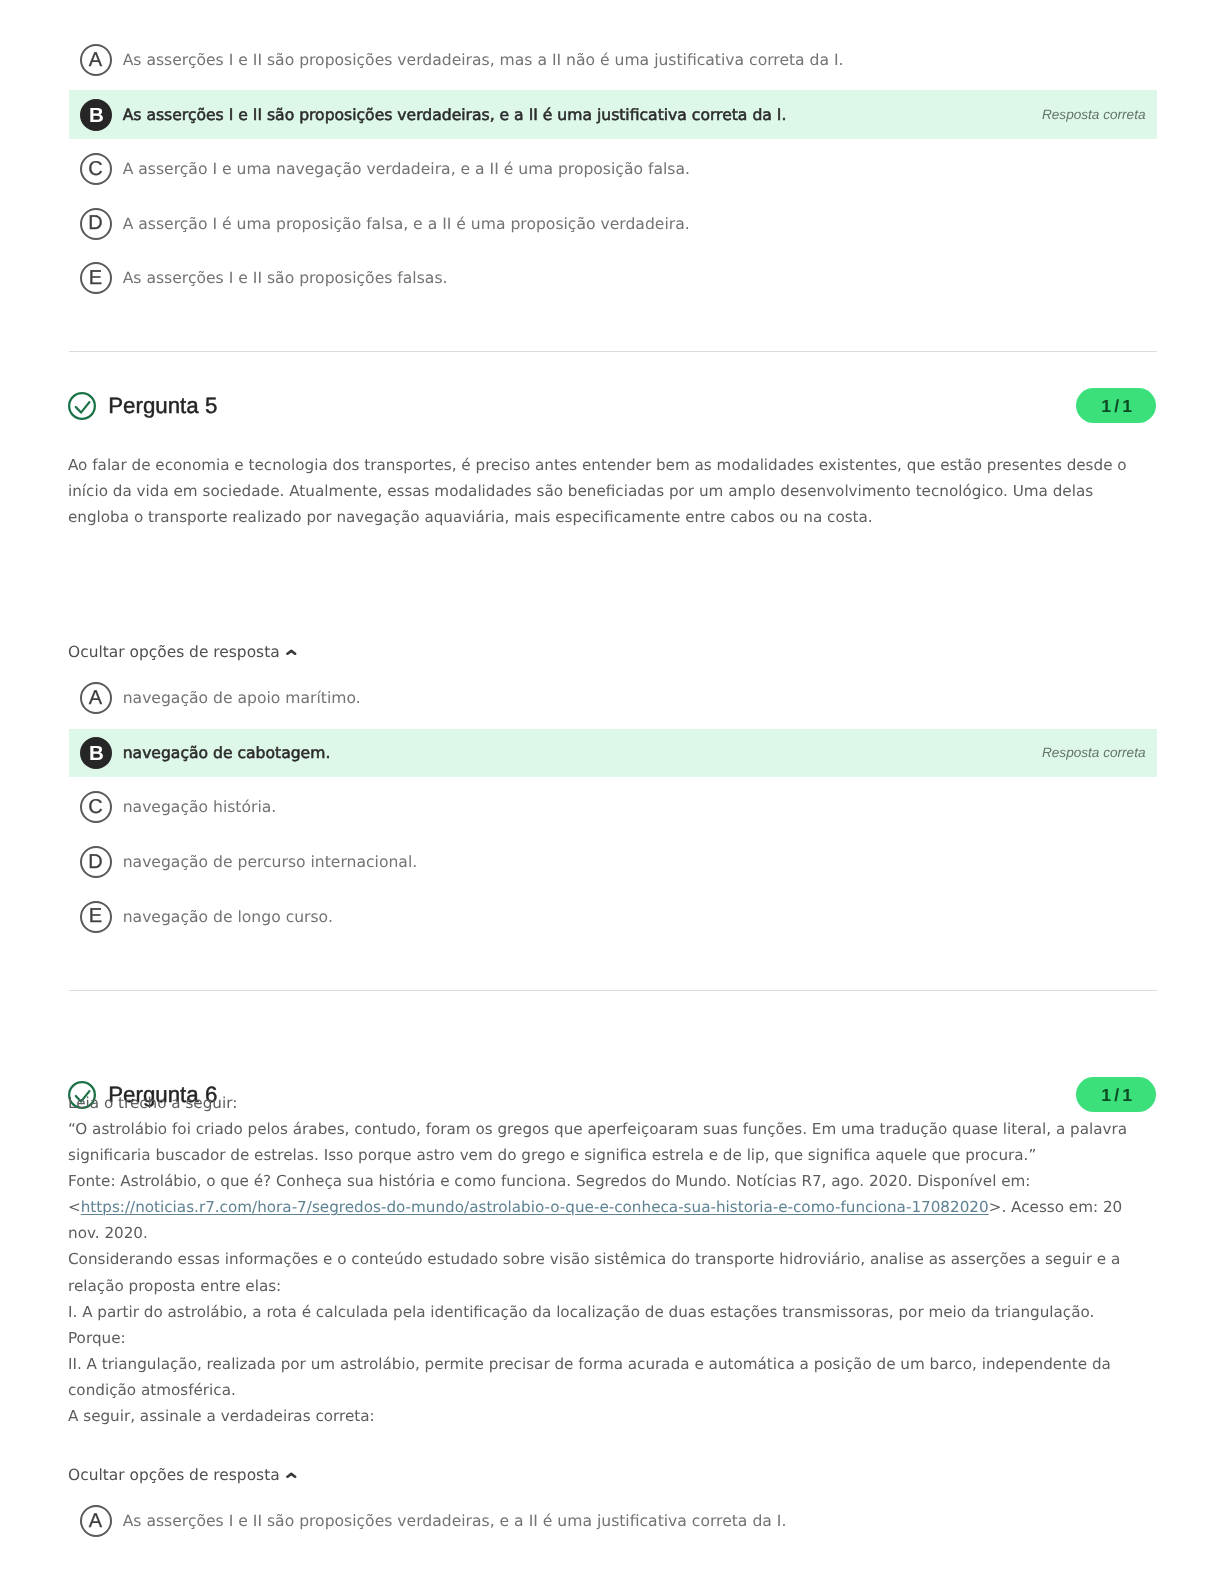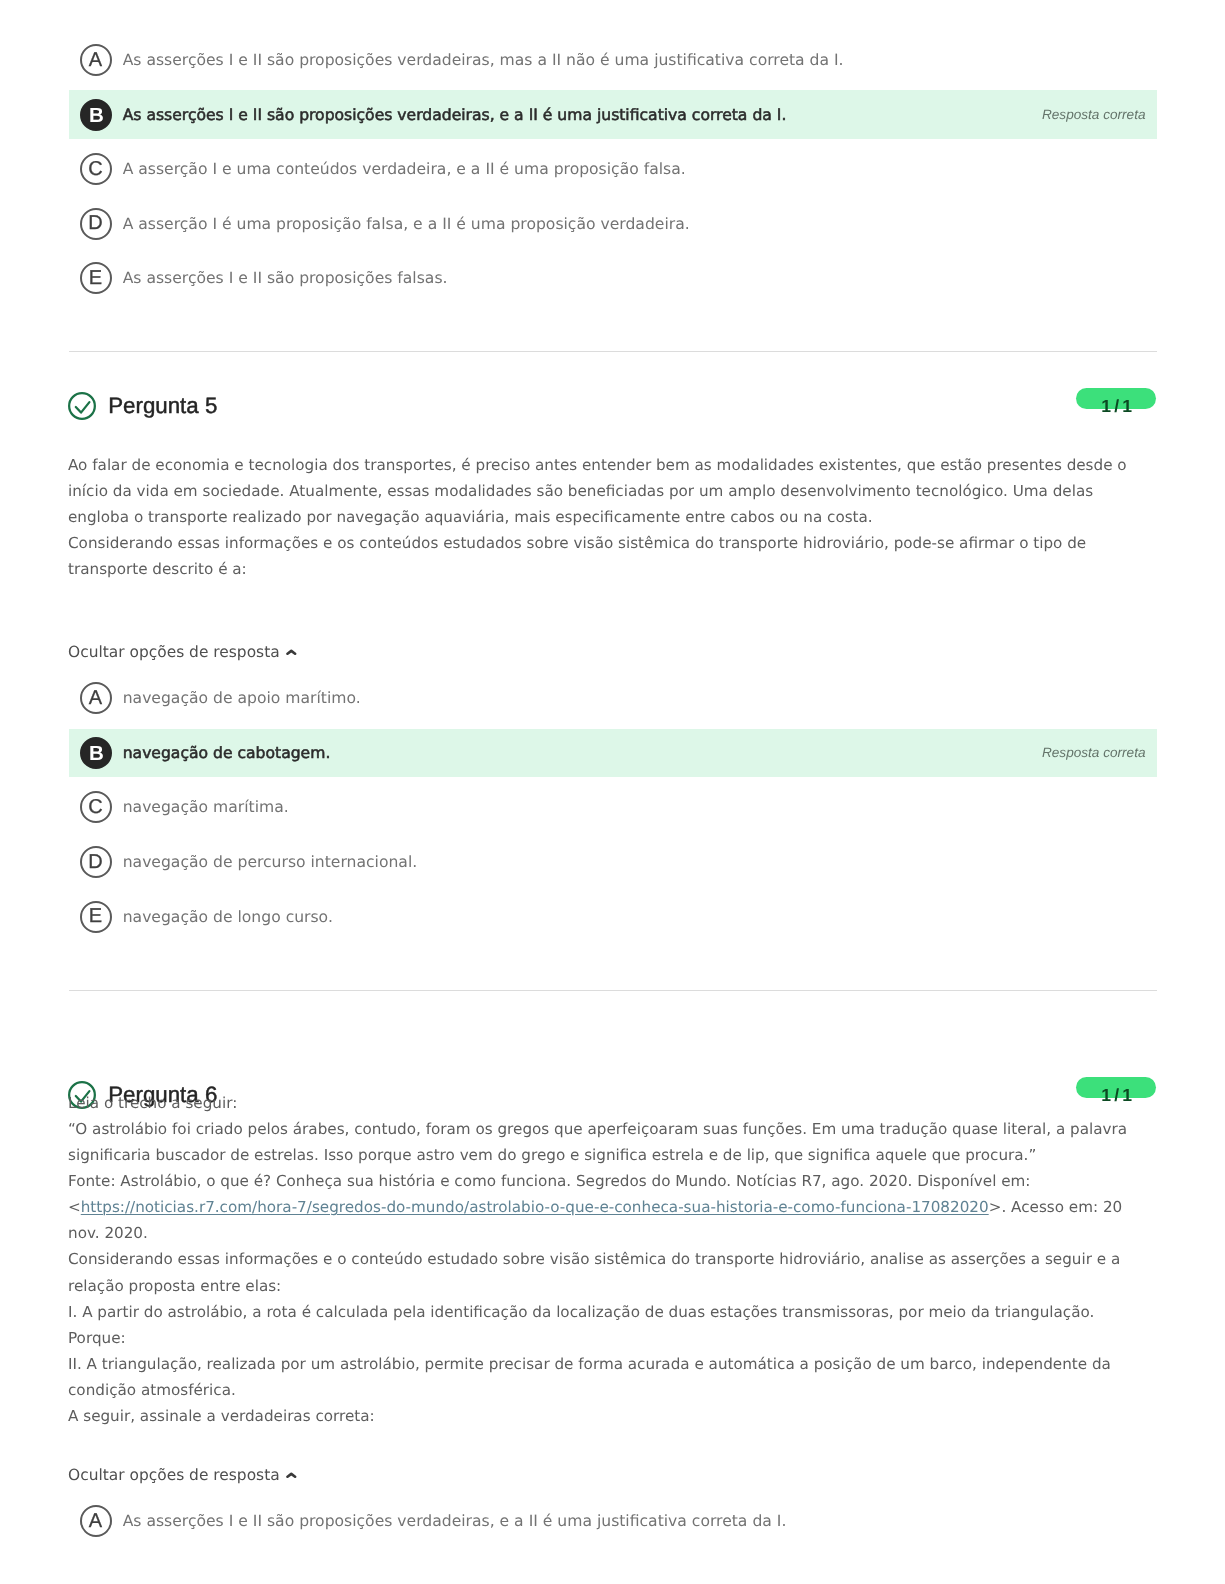--- a/index.html
+++ b/index.html
@@ -70,21 +70,21 @@
     font-family:"Liberation Sans", sans-serif;
     font-size:22.3px; color:#252525; font-weight:400;
     -webkit-text-stroke:0.45px #252525;
   }
   .qhead .score{
     position:absolute; right:69.3px; top:0.2px;
     background:#3ce07b; color:#0b4a22;
     border-radius:999px;
     font-family:"Liberation Sans", sans-serif;
     font-size:17.6px; font-weight:bold; letter-spacing:-0.85px;
-    width:80px; height:21px; line-height:36.5px;
+    width:80px; height:35px; line-height:36.5px;
     text-align:center; box-sizing:border-box; padding-left:1px;
   }
 
   
   .qbody{ position:absolute; left:68px; width:1090px; font-size:15.2px; color:#5d5d5d; line-height:26.15px; }
   .qbody p{ margin:0; }
   .qbody a{ color:#5f8293; text-decoration:underline; text-underline-offset:1.5px; text-decoration-thickness:1px; }
 
   .toggle{
     position:absolute; left:68px;
@@ -103,21 +103,21 @@
       <span class="bullet">A</span>
       <span class="otext">As asserções I e II são proposições verdadeiras, mas a II não é uma justificativa correta da I.</span>
     </div>
     <div class="opt correct">
       <span class="bullet">B</span>
       <span class="otext">As asserções I e II são proposições verdadeiras, e a II é uma justificativa correta da I.</span>
       <span class="tagcorrect">Resposta correta</span>
     </div>
     <div class="opt">
       <span class="bullet">C</span>
-      <span class="otext">A asserção I e uma conteúdos verdadeira, e a II é uma proposição falsa.</span>
+      <span class="otext">A asserção I e uma navegação verdadeira, e a II é uma proposição falsa.</span>
     </div>
     <div class="opt">
       <span class="bullet">D</span>
       <span class="otext">A asserção I é uma proposição falsa, e a II é uma proposição verdadeira.</span>
     </div>
     <div class="opt">
       <span class="bullet">E</span>
       <span class="otext">As asserções I e II são proposições falsas.</span>
     </div>
   </div>
@@ -128,21 +128,20 @@
     <svg class="ico" viewBox="0 0 28 28" fill="none">
       <circle cx="14" cy="14" r="12.85" stroke="#1b7247" stroke-width="2.25"></circle>
       <path d="M7.8 15.0 L13.0 20.6 L21.4 10.1" stroke="#1b7247" stroke-width="2.25" stroke-linecap="round" stroke-linejoin="round"></path>
     </svg>
     <span class="qtitle">Pergunta 5</span>
     <span class="score">1 / 1</span>
   </div>
 
   <div class="qbody" style="top:451.6px;">
     <p>Ao falar de economia e tecnologia dos transportes, é preciso antes entender bem as modalidades existentes, que estão presentes desde o início da vida em sociedade. Atualmente, essas modalidades são beneficiadas por um amplo desenvolvimento tecnológico. Uma delas engloba o transporte realizado por navegação aquaviária, mais especificamente entre cabos ou na costa.</p>
-    <p>Considerando essas informações e os conteúdos estudados sobre visão sistêmica do transporte hidroviário, pode-se afirmar o tipo de transporte descrito é a:</p>
   </div>
 
   <div class="toggle" style="top:641px;">
     <span>Ocultar opções de resposta</span>
     <svg class="chev" viewBox="0 0 10.6 6.6" fill="none">
       <path d="M1.5 4.75 L5.3 1.85 L9.1 4.75" stroke="#3a3a3a" stroke-width="2.6" stroke-linecap="round" stroke-linejoin="round"></path>
     </svg>
   </div>
 
   <div class="optlist" style="top:671px;">
@@ -150,21 +149,21 @@
       <span class="bullet">A</span>
       <span class="otext">navegação de apoio marítimo.</span>
     </div>
     <div class="opt correct">
       <span class="bullet">B</span>
       <span class="otext">navegação de cabotagem.</span>
       <span class="tagcorrect">Resposta correta</span>
     </div>
     <div class="opt">
       <span class="bullet">C</span>
-      <span class="otext">navegação marítima.</span>
+      <span class="otext">navegação história.</span>
     </div>
     <div class="opt">
       <span class="bullet">D</span>
       <span class="otext">navegação de percurso internacional.</span>
     </div>
     <div class="opt">
       <span class="bullet">E</span>
       <span class="otext">navegação de longo curso.</span>
     </div>
   </div>

